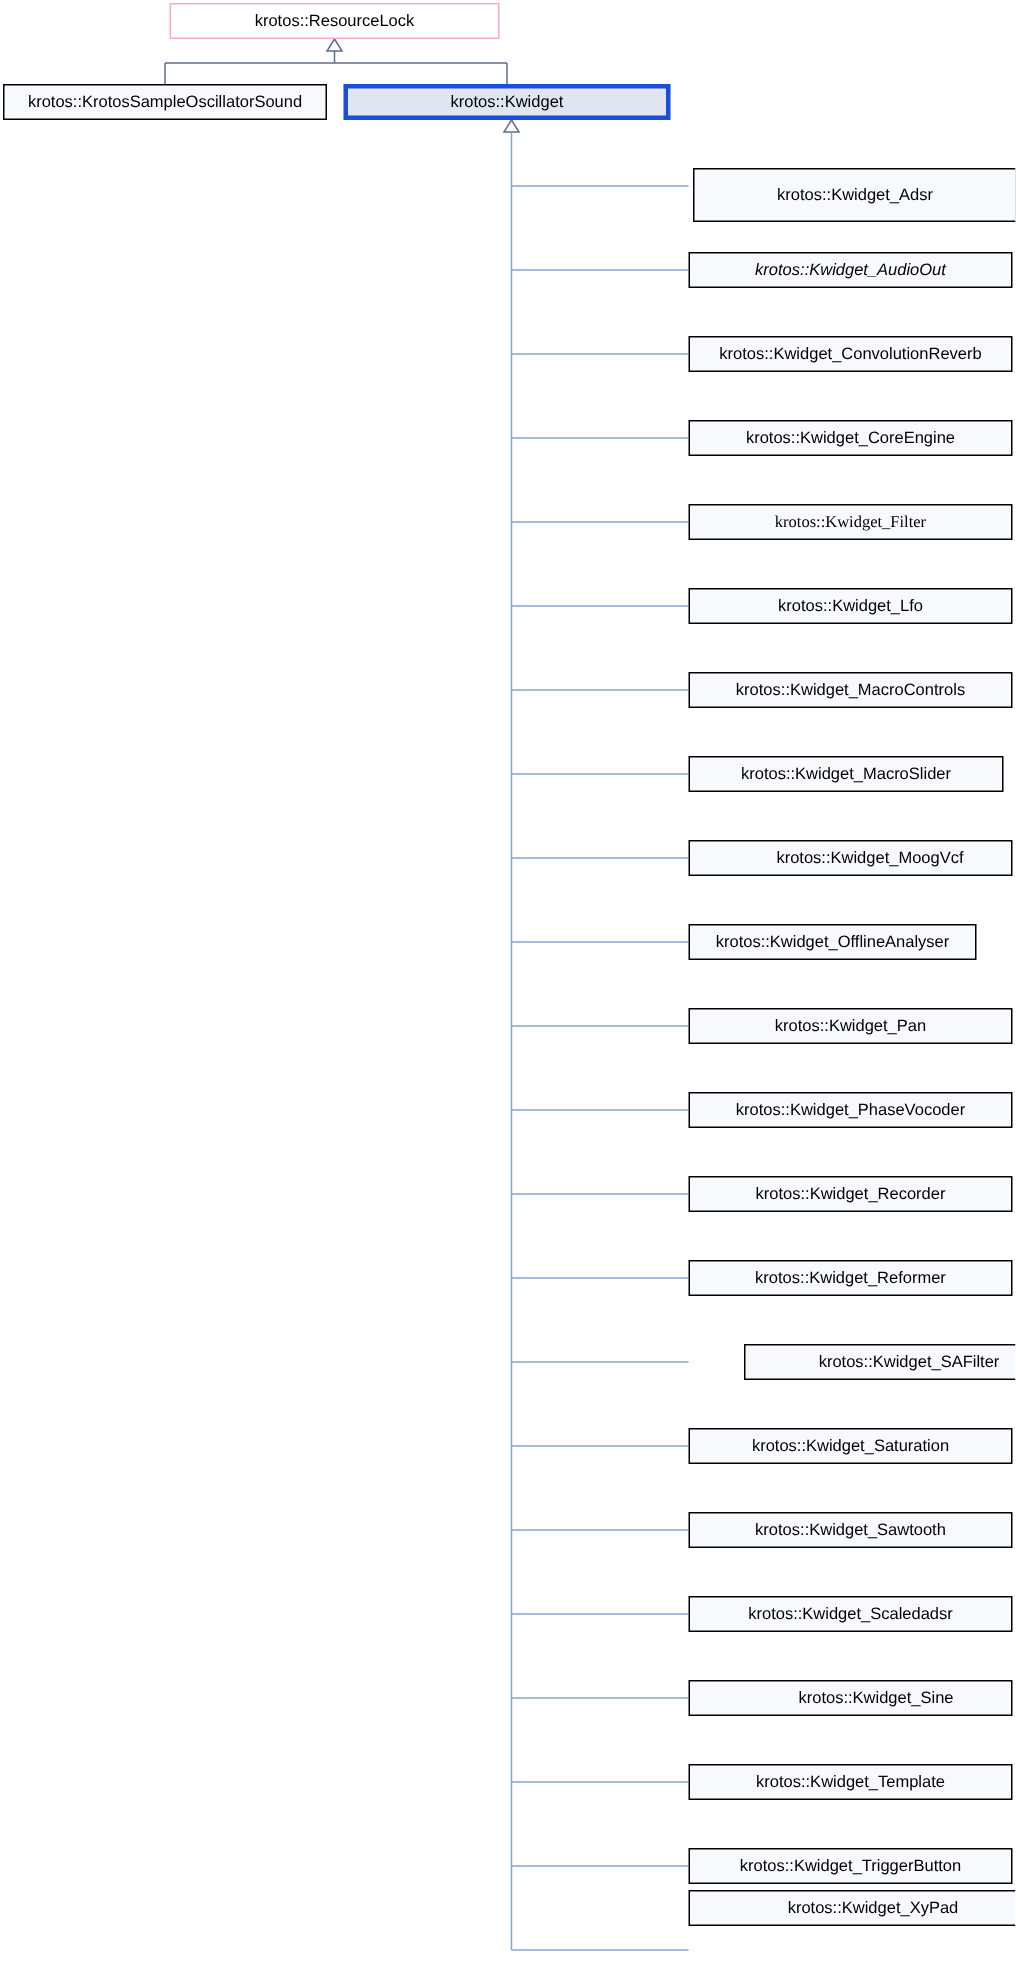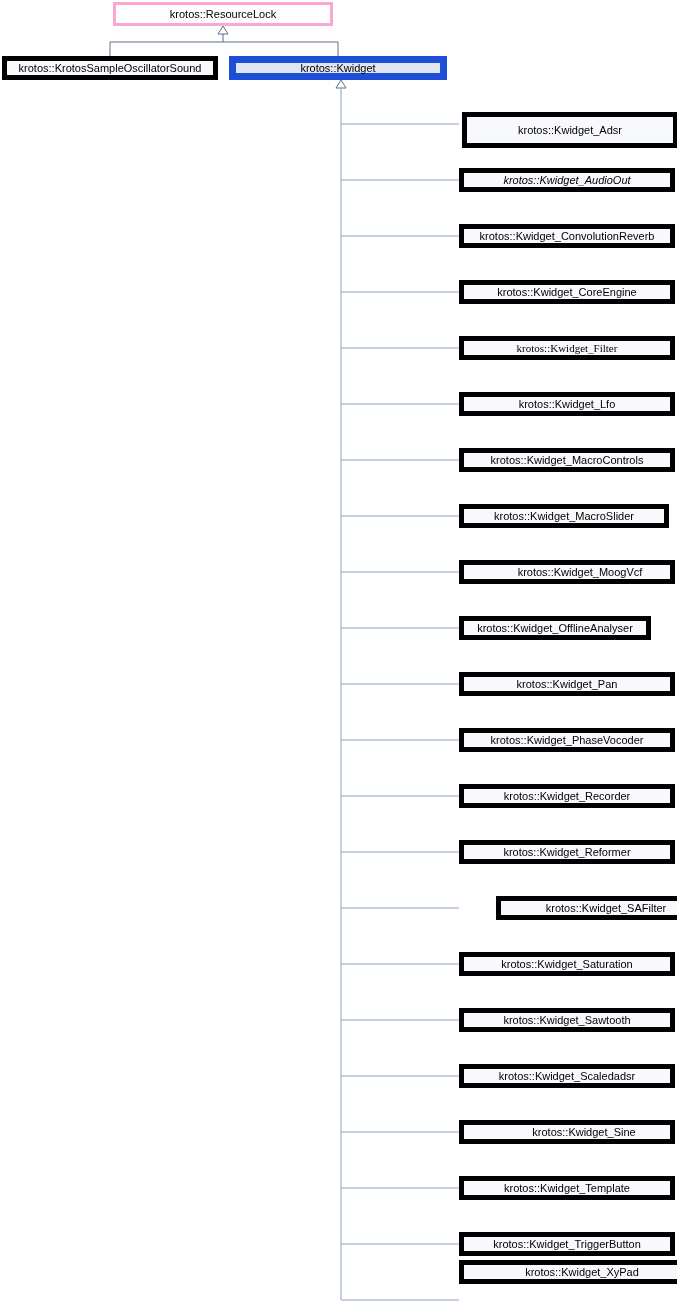--- a/index.html
+++ b/index.html
@@ -24,29 +24,29 @@
     align-items: center;
     justify-content: center;
     text-align: center;
     font-size: 11px;
     line-height: 12px;
     color: #000000;
     white-space: nowrap;
   }
   .node.root {
     background: #ffffff;
-    border: 3px solid #f9a8d4;
+    border: 1px solid #f9a8d4;
   }
   .node.base {
     background: #dfe5f2;
-    border: 7px solid #1d4ed8;
+    border: 3px solid #1d4ed8;
   }
   .node.derived {
     background: #f7f9fc;
-    border: 5px solid #000000;
+    border: 1px solid #000000;
   }
   svg.edges {
     position: absolute;
     left: 0;
     top: 0;
     width: 677px;
     height: 1312px;
     overflow: visible;
   }
   .edge {

